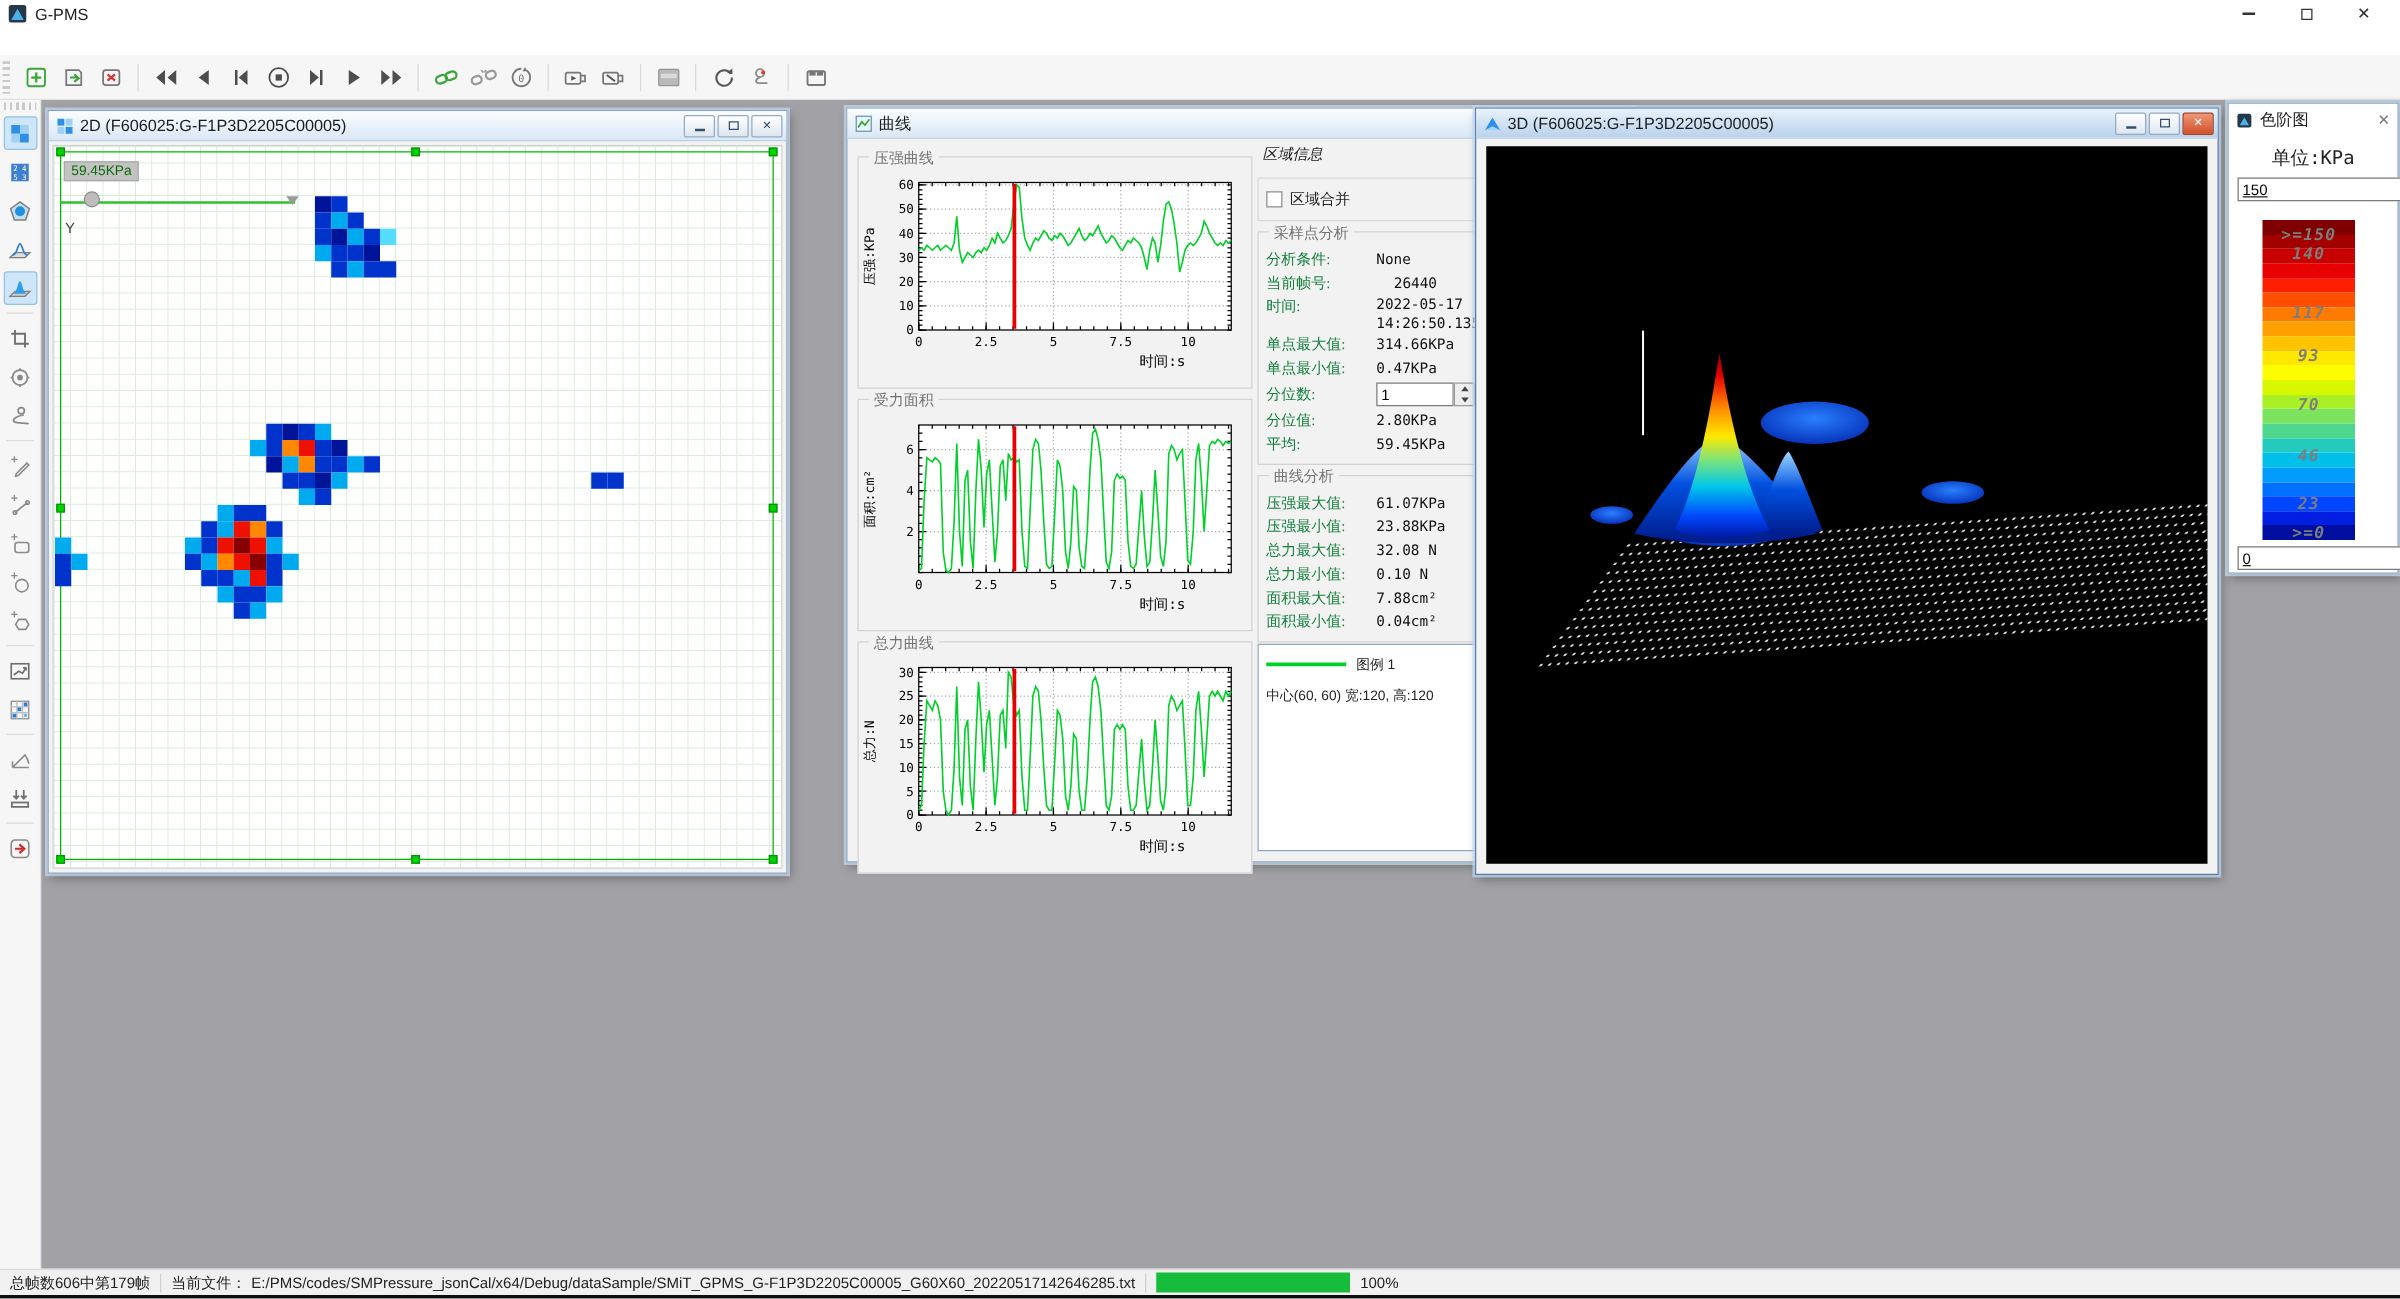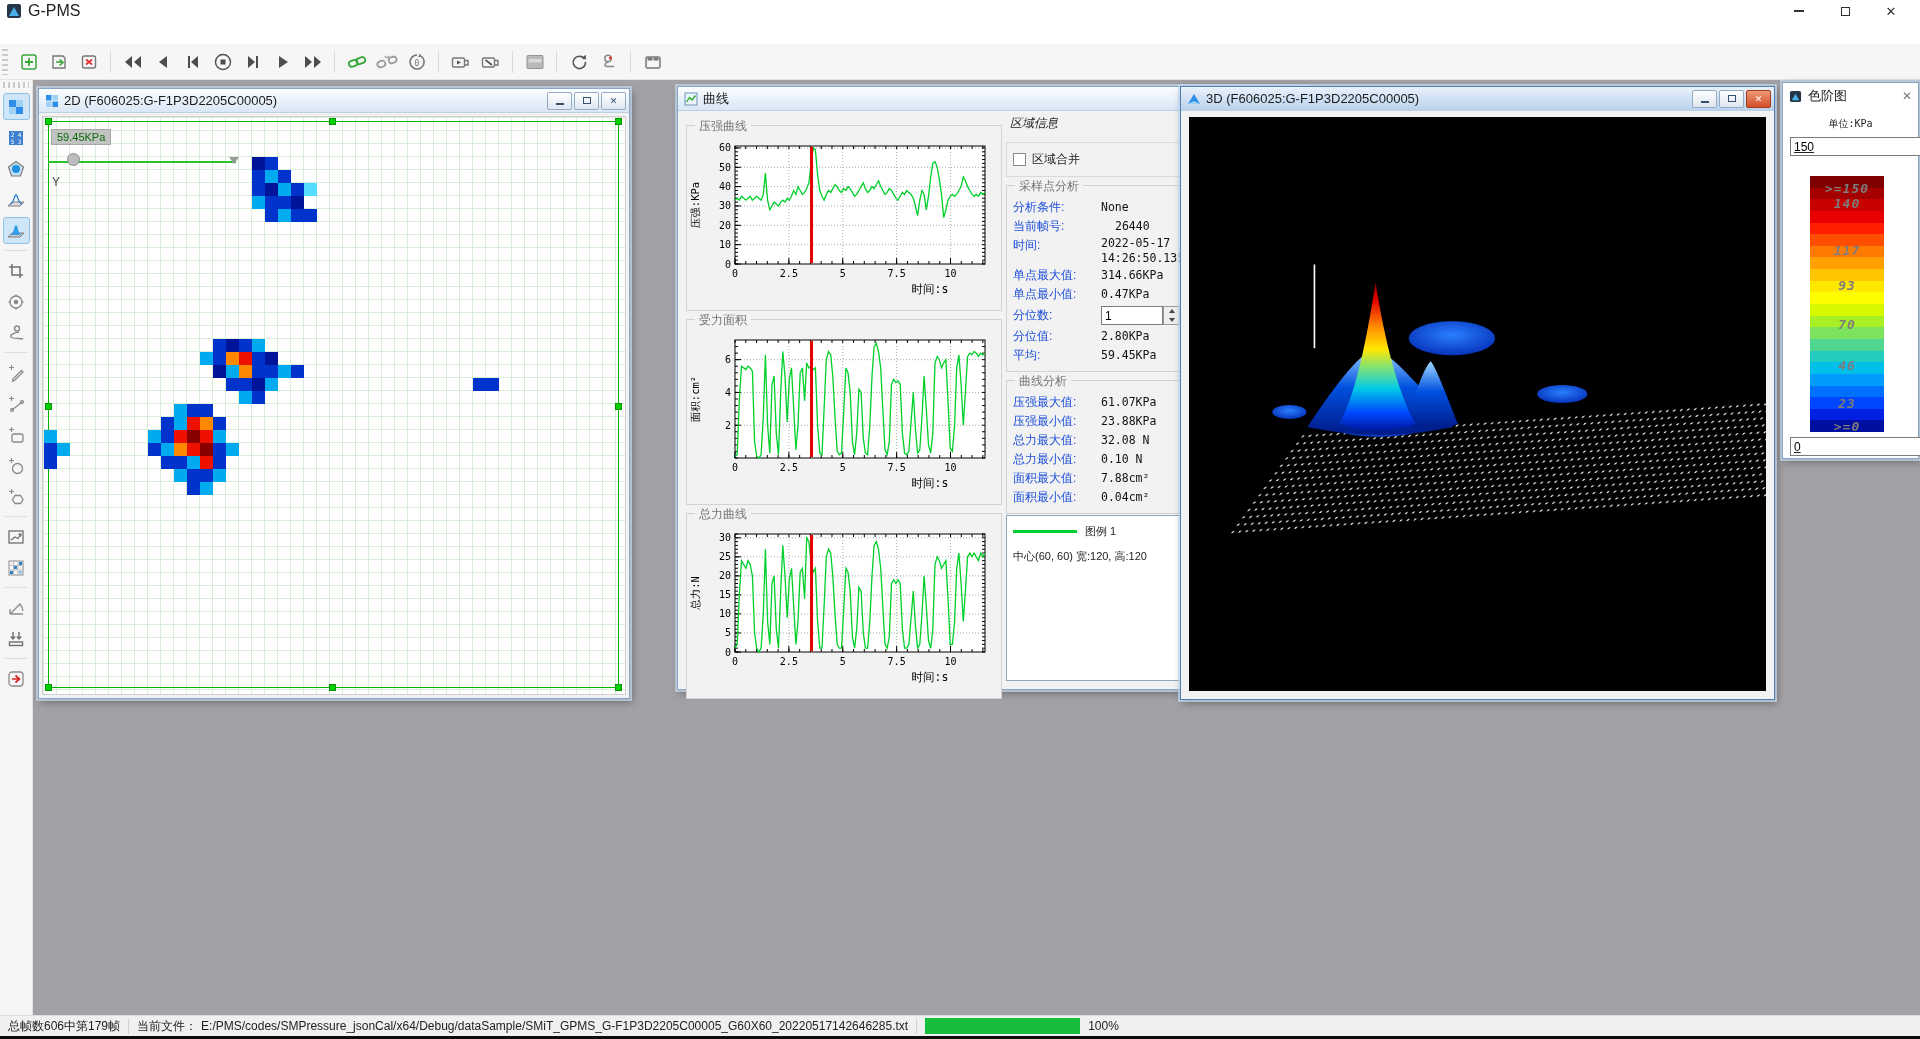--- a/index.html
+++ b/index.html
@@ -1,21 +1,21 @@
 <!DOCTYPE html>
 <html><head>
 <meta charset="utf-8">
 <style>
   html,body{margin:0;padding:0;background:#fff;font-family:"Liberation Sans","DejaVu Sans",sans-serif;}
   .root{position:relative;width:1920px;height:1039px;overflow:hidden;background:#fff;font-size:12px;color:#222;}
   .abs{position:absolute;}
 
   
   .titlebar{left:0;top:0;width:1920px;height:22px;background:#fff;display:flex;align-items:center;padding:0 6px;box-sizing:border-box;}
-  .titlebar .t{font-size:16px;margin-left:6px;}
+  .titlebar .t{font-size:13px;margin-left:6px;}
   .wincaps{margin-left:auto;display:flex;height:22px;}
   .wincap{width:46px;height:22px;display:flex;align-items:center;justify-content:center;color:#333;font-size:11px;}
   .menubar{left:0;top:22px;width:1920px;height:22px;background:#fff;display:flex;align-items:center;gap:2px;padding-left:8px;box-sizing:border-box;}
   .menuitem{padding:2px 10px;font-size:13px;}
   .toolbar{left:0;top:44px;width:1920px;height:36px;background:#f6f6f6;border-bottom:1px solid #e3e3e3;display:flex;align-items:center;gap:3px;padding-left:2px;box-sizing:border-box;}
   .grip{width:6px;height:26px;background:repeating-linear-gradient(to bottom,#c9c9c9 0 2px,transparent 2px 5px);margin-right:4px;}
   .tbtn{width:27px;height:27px;display:flex;align-items:center;justify-content:center;border-radius:3px;}
   .tsep{width:1px;height:22px;background:#d9d9d9;margin:0 5px;}
 
   
@@ -52,40 +52,40 @@
   .map-ylab{position:absolute;left:9px;top:58px;font-size:12px;color:#444;}
 
   
   .cw-body{position:absolute;left:0;top:24px;right:0;bottom:0;}
   .chart-group{position:absolute;left:8px;width:314px;height:184px;border:1px solid #d2d2d2;background:#f2f2f2;}
   .glabel{position:absolute;top:-8px;left:8px;background:#f2f2f2;padding:0 4px;font-size:12px;color:#737373;}
   .chart-host{position:absolute;left:0;top:12px;}
   .info-col{position:absolute;left:328px;top:4px;width:198px;bottom:6px;}
   .fieldset{position:relative;border:1px solid #d2d2d2;padding:12px 6px 6px 6px;margin-top:8px;}
   .frow{display:flex;font-size:12px;line-height:19px;}
-  .flabel{width:88px;flex:none;color:#1d4ed8;}
+  .flabel{width:88px;flex:none;color:#15803d;font-family:Liberation Serif, serif;}
   .fval{font-family:"DejaVu Sans Mono","Liberation Mono",monospace;font-size:11.5px;color:#111;width:96px;line-height:19px;}
   .cbrow{display:flex;align-items:center;gap:6px;border:1px solid #d9d9d9;padding:8px 6px;margin-top:10px;background:#f2f2f2;}
   .cbox{width:13px;height:13px;background:#fff;border:1px solid #8a8a8a;box-sizing:border-box;}
   .spin{display:inline-flex;flex-direction:column;width:17px;height:19px;border:1px solid #9a9a9a;background:#eee;box-sizing:border-box;}
   .spin div{flex:1;display:flex;align-items:center;justify-content:center;}
   .arr-up{width:0;height:0;border-left:3px solid transparent;border-right:3px solid transparent;border-bottom:4px solid #444;}
   .arr-dn{width:0;height:0;border-left:3px solid transparent;border-right:3px solid transparent;border-top:4px solid #444;}
   .txtin{height:19px;border:1px solid #7a7a7a;background:#fff;font-size:12px;padding:0 3px;box-sizing:border-box;font-family:"Liberation Sans",sans-serif;}
   .legendbox{position:absolute;left:0;right:2px;top:400px;bottom:2px;background:#fff;border:1px solid #8fa8c2;padding:8px 6px;box-sizing:border-box;}
   .legline{display:flex;align-items:center;gap:8px;font-size:11px;}
   .legswatch{width:64px;height:3px;background:#00d02a;}
   .legdetail{margin-top:10px;font-size:11px;}
 
   
   .black3d{position:absolute;left:8px;top:30px;right:8px;bottom:8px;background:#000;}
 
   
   .cs-title{height:26px;display:flex;align-items:center;gap:6px;padding:0 6px;font-size:13px;color:#222;}
-  .cs-unit{text-align:center;font-size:10px;margin-top:8px;font-family:"DejaVu Sans Mono","Liberation Mono",monospace;}
+  .cs-unit{text-align:center;font-size:15px;margin-top:8px;font-family:"DejaVu Sans Mono","Liberation Mono",monospace;}
   .cs-inrow{display:flex;align-items:flex-end;margin:6px 7px 0 7px;text-decoration:underline;}
   .gradwrap{position:absolute;left:27px;top:93px;width:74px;height:256px;display:flex;flex-direction:column;}
   .band{flex:1;}
   .scale-label{position:absolute;width:100%;text-align:center;font-size:13px;font-weight:bold;color:#7d7d7d;font-family:"DejaVu Sans Mono","Liberation Mono",monospace;letter-spacing:1px;}
 
   
   .statusbar{left:0;top:1015px;width:1920px;height:21px;background:#f0f0f0;border-top:1px solid #dcdcdc;display:flex;align-items:center;font-size:12px;box-sizing:border-box;}
   .ssepv{width:1px;height:15px;background:#d0d0d0;margin:0 8px;}
   .progress{width:155px;height:16px;background:#16bd3c;}
   .bottomstrip{left:0;top:1036px;width:1920px;height:3px;background:#0d0d0d;}

